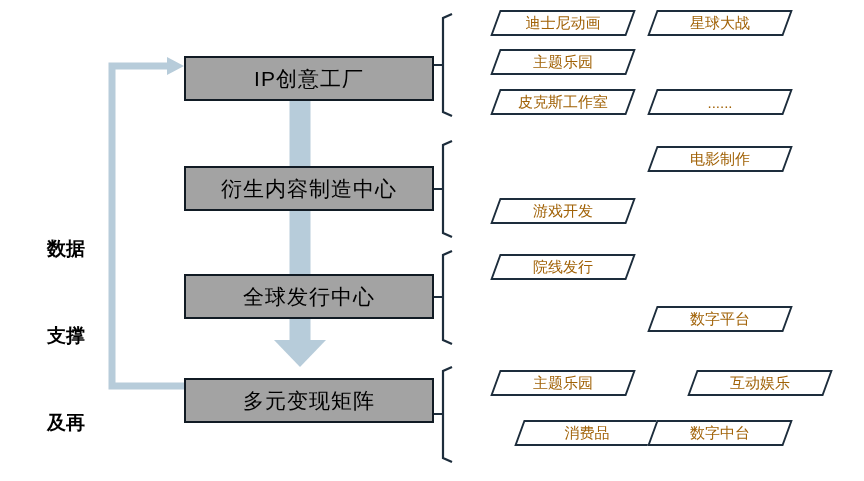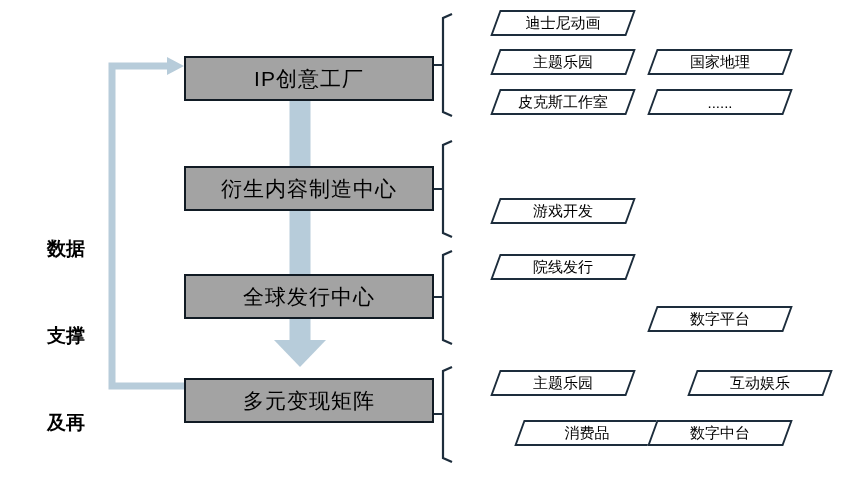--- a/index.html
+++ b/index.html
@@ -28,21 +28,21 @@
   
   .pg{position:absolute;width:136px;height:26px;z-index:2;}
   .pg-shape{
     position:absolute;left:0;top:0;right:0;bottom:0;
     background:#ffffff;border:2px solid #1d2d3c;box-sizing:border-box;
     transform:skewX(-20deg);
   }
   .pg-label{
     position:absolute;left:0;top:0;width:100%;height:100%;
     display:flex;align-items:center;justify-content:center;
-    font-size:15px;color:#000000;
+    font-size:15px;color:#a16207;
   }
 </style>
 </head>
 <body>
 
 <div class="canvas">
 
   <svg class="layer" viewBox="0 0 864 481" aria-hidden="true">
 
     <rect x="289.5" y="87" width="21" height="255" fill="#b7ccda"></rect>
@@ -76,37 +76,41 @@
     <span>全球发行中心</span>
   </div>
   <div class="stage" style="top:366px">
     <span>多元变现矩阵</span>
   </div>
 
   <div class="pg" style="left:495px;top:10px">
     <div class="pg-shape"></div>
     <span class="pg-label">迪士尼动画</span>
   </div>
+  <div class="pg" style="left:652px;top:10px">
+    <div class="pg-shape"></div>
+    <span class="pg-label">星球大战</span>
+  </div>
   <div class="pg" style="left:495px;top:49px">
     <div class="pg-shape"></div>
     <span class="pg-label">主题乐园</span>
-  </div>
-  <div class="pg" style="left:652px;top:49px">
-    <div class="pg-shape"></div>
-    <span class="pg-label">国家地理</span>
   </div>
   <div class="pg" style="left:495px;top:89px">
     <div class="pg-shape"></div>
     <span class="pg-label">皮克斯工作室</span>
   </div>
   <div class="pg" style="left:652px;top:89px">
     <div class="pg-shape"></div>
     <span class="pg-label">......</span>
   </div>
 
+  <div class="pg" style="left:652px;top:146px">
+    <div class="pg-shape"></div>
+    <span class="pg-label">电影制作</span>
+  </div>
   <div class="pg" style="left:495px;top:198px">
     <div class="pg-shape"></div>
     <span class="pg-label">游戏开发</span>
   </div>
 
   <div class="pg" style="left:495px;top:254px">
     <div class="pg-shape"></div>
     <span class="pg-label">院线发行</span>
   </div>
   <div class="pg" style="left:652px;top:306px">

